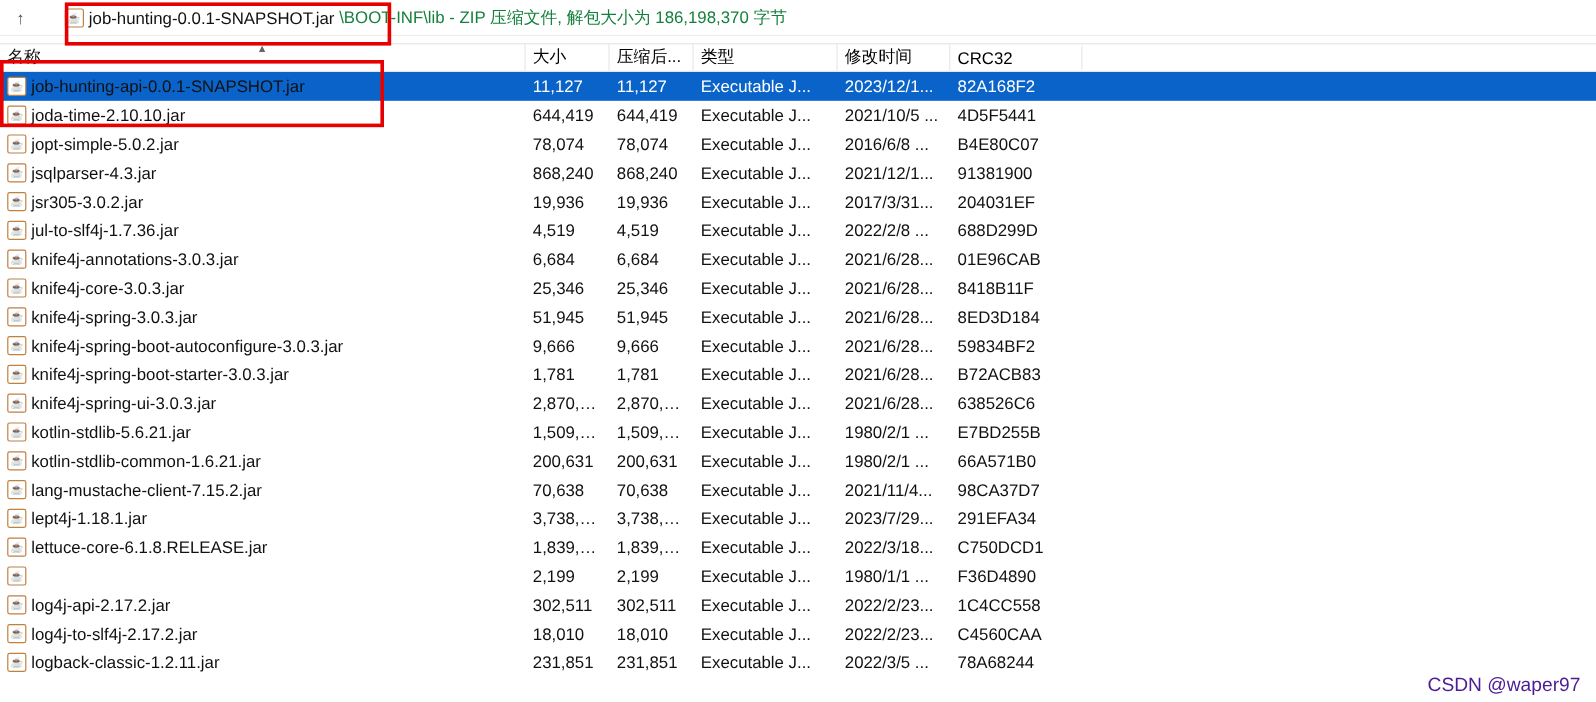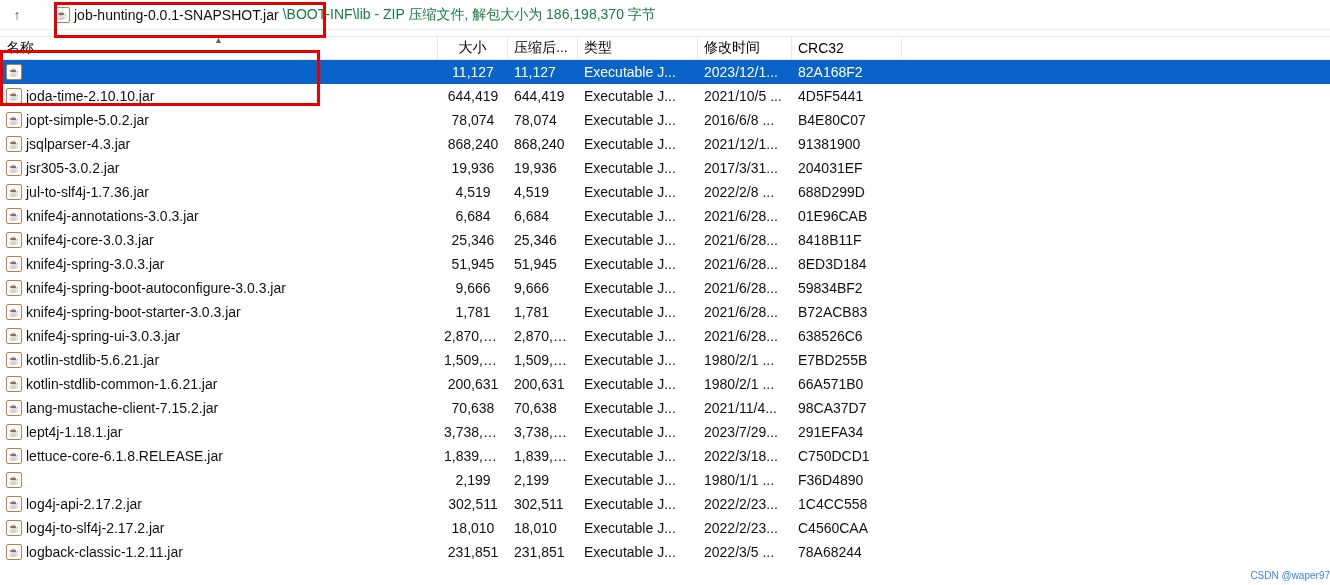--- a/index.html
+++ b/index.html
@@ -7,33 +7,33 @@
 .titlebar{height:30px;display:flex;align-items:center;padding:0 6px;border-bottom:1px solid #eee}
 .up-arrow{width:22px;text-align:center;color:#555;cursor:pointer}
 .path-box{display:flex;align-items:center;gap:4px;position:relative}
 .jar-icon{width:16px;height:16px;display:inline-flex;align-items:center;justify-content:center;font-size:9px;color:#b36b00;background:#fff;border:1px solid #c08040;border-radius:2px}
 .red-box{position:absolute;border:3px solid #e60000;pointer-events:none}
 .red-box-path{left:54px;top:2px;width:272px;height:36px;z-index:10}
 .red-box-file{left:0px;top:50px;width:320px;height:56px;z-index:10}
 .header-row{height:24px;display:flex;align-items:center;border-top:1px solid #e5e5e5;border-bottom:1px solid #e5e5e5;background:#fff;user-select:none;margin-top:6px}
 .header-cell{padding:2px 6px;border-right:1px solid #e8e8e8;overflow:hidden;white-space:nowrap;text-overflow:ellipsis;color:#000}
 .col-name{width:438px;position:relative}
-.col-size{width:70px;text-align:center}
+.col-size{width:70px;text-align:left}
 .col-packed{width:70px;text-align:left}
 .col-type{width:120px}
 .col-date{width:94px}
 .col-crc{width:110px}
 .sort-ind{position:absolute;left:50%;top:-2px;transform:translateX(-50%);font-size:9px;color:#666}
 .rows{}
 .row{height:24px;display:flex;align-items:center}
 .row .cell{padding:1px 6px;overflow:hidden;white-space:nowrap;text-overflow:ellipsis}
 .row.selected{background:#0a63c9}
 .row.selected .cell{color:#fff}
 .row .name-inner{display:flex;align-items:center;gap:4px}
-.watermark{position:absolute;right:0;bottom:4px;color:#3b82f6;font-size:10px}
+.watermark{position:absolute;right:13px;bottom:4px;color:#4c1d95;font-size:16px}
 </style>
 </head>
 <body>
 
 <div class="red-box red-box-path"></div>
 <div class="red-box red-box-file"></div>
 
 <div class="titlebar">
   <div class="up-arrow">↑</div>
   <div style="width:26px"></div>
@@ -54,20 +54,21 @@
   <div class="header-cell col-type">类型</div>
   <div class="header-cell col-date">修改时间</div>
   <div class="header-cell col-crc">CRC32</div>
 </div>
 
 <div class="rows" id="rows">
     <div class="row selected">
       <div class="cell col-name">
         <div class="name-inner">
           <span class="jar-icon">☕</span>
+          <span>job-hunting-api-0.0.1-SNAPSHOT.jar</span>
         </div>
       </div>
       <div class="cell col-size">11,127</div>
       <div class="cell col-packed">11,127</div>
       <div class="cell col-type">Executable J...</div>
       <div class="cell col-date">2023/12/1...</div>
       <div class="cell col-crc">82A168F2</div>
     </div>
     <div class="row">
       <div class="cell col-name">

